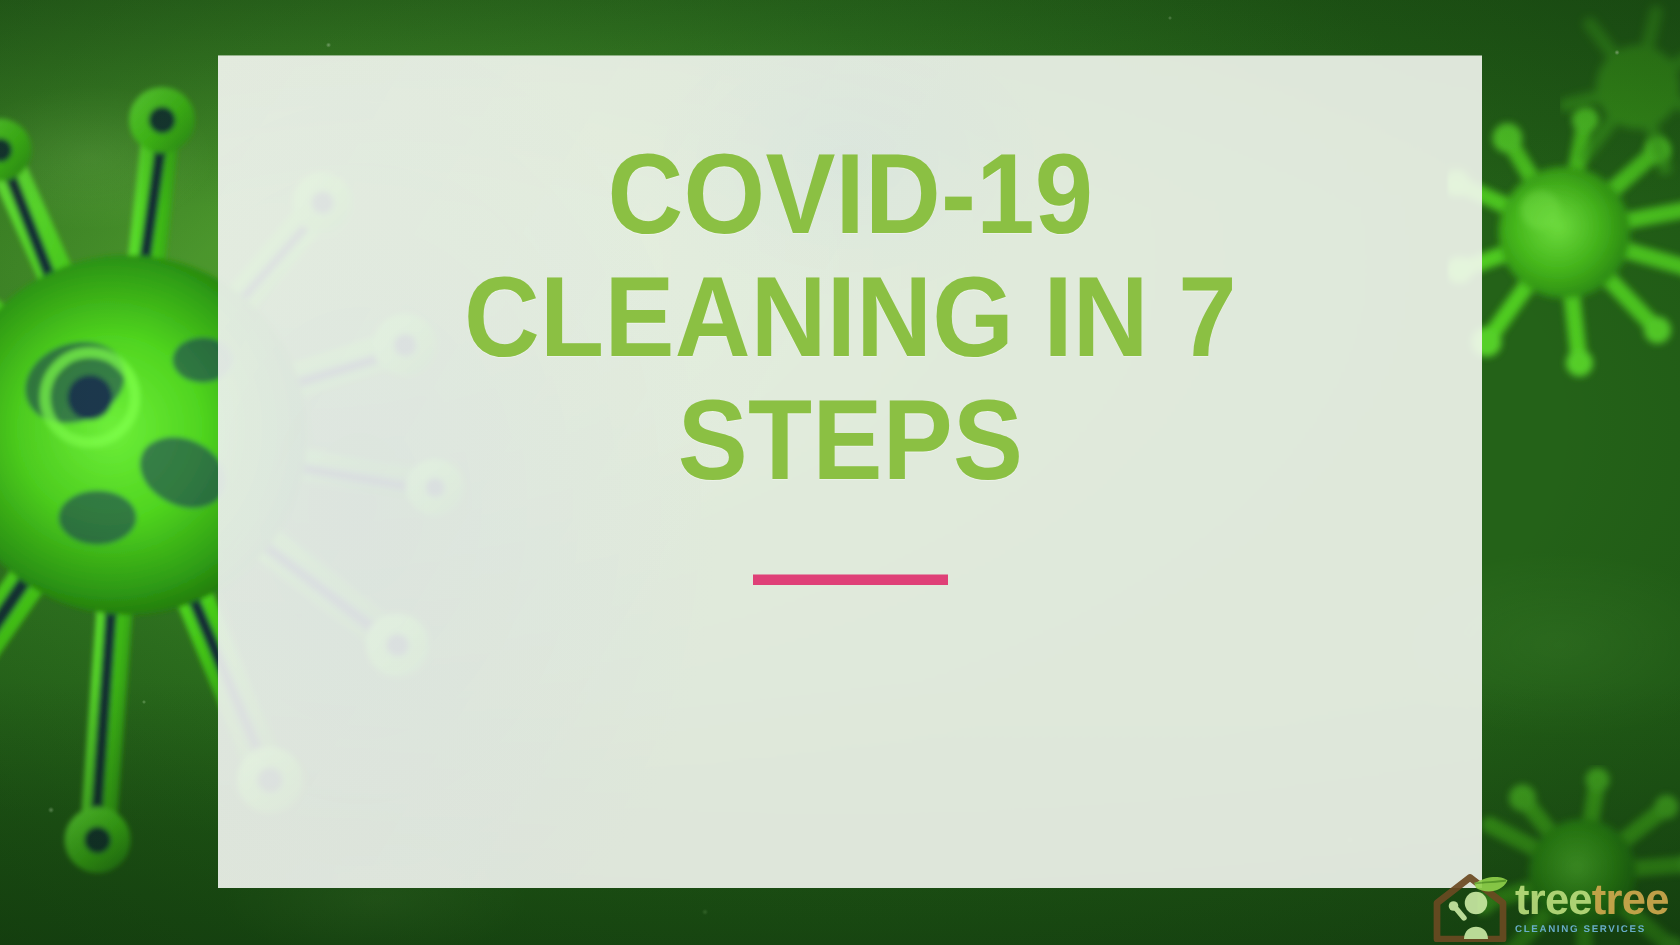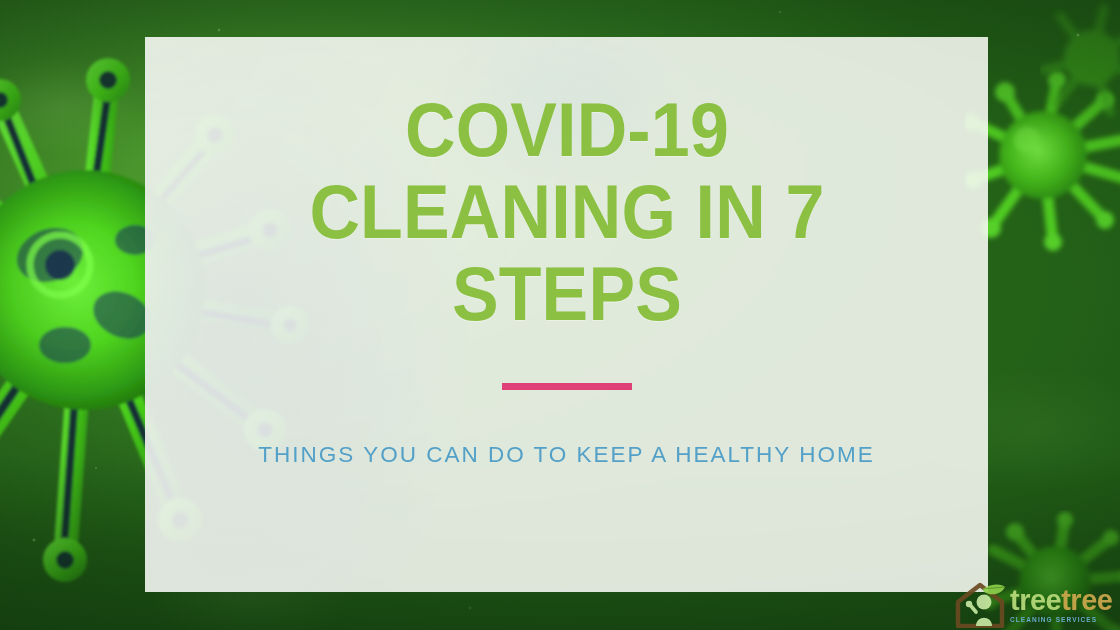--- a/index.html
+++ b/index.html
@@ -360,21 +360,20 @@
   <div class="bg-vignette"></div>
 
   <div id="card">
     <div id="card-sheen"></div>
 
     <div id="content">
       <h1 id="title">COVID-19 CLEANING IN 7 STEPS</h1>
 
       <div id="divider"></div>
 
-      <div id="subtitle">THINGS YOU CAN DO TO KEEP A HEALTHY HOME</div>
     </div>
   </div>
 
   <div id="logo">
     <svg id="logo-mark" viewBox="0 0 56 46">
 
       <path d="M6 44 L6 20 L28 3 L50 20 L50 44 Z" fill="none" stroke="#6b4a22" stroke-width="4.5" stroke-linejoin="round"></path>
 
       <path d="M31 7 C40 1 50 2 53 5 C49 13 39 14 32 10 Z" fill="#8fd04a"></path>
       <path d="M31 7 C38 6 46 6 52 5" stroke="#5fa12c" stroke-width="1.2" fill="none"></path>

